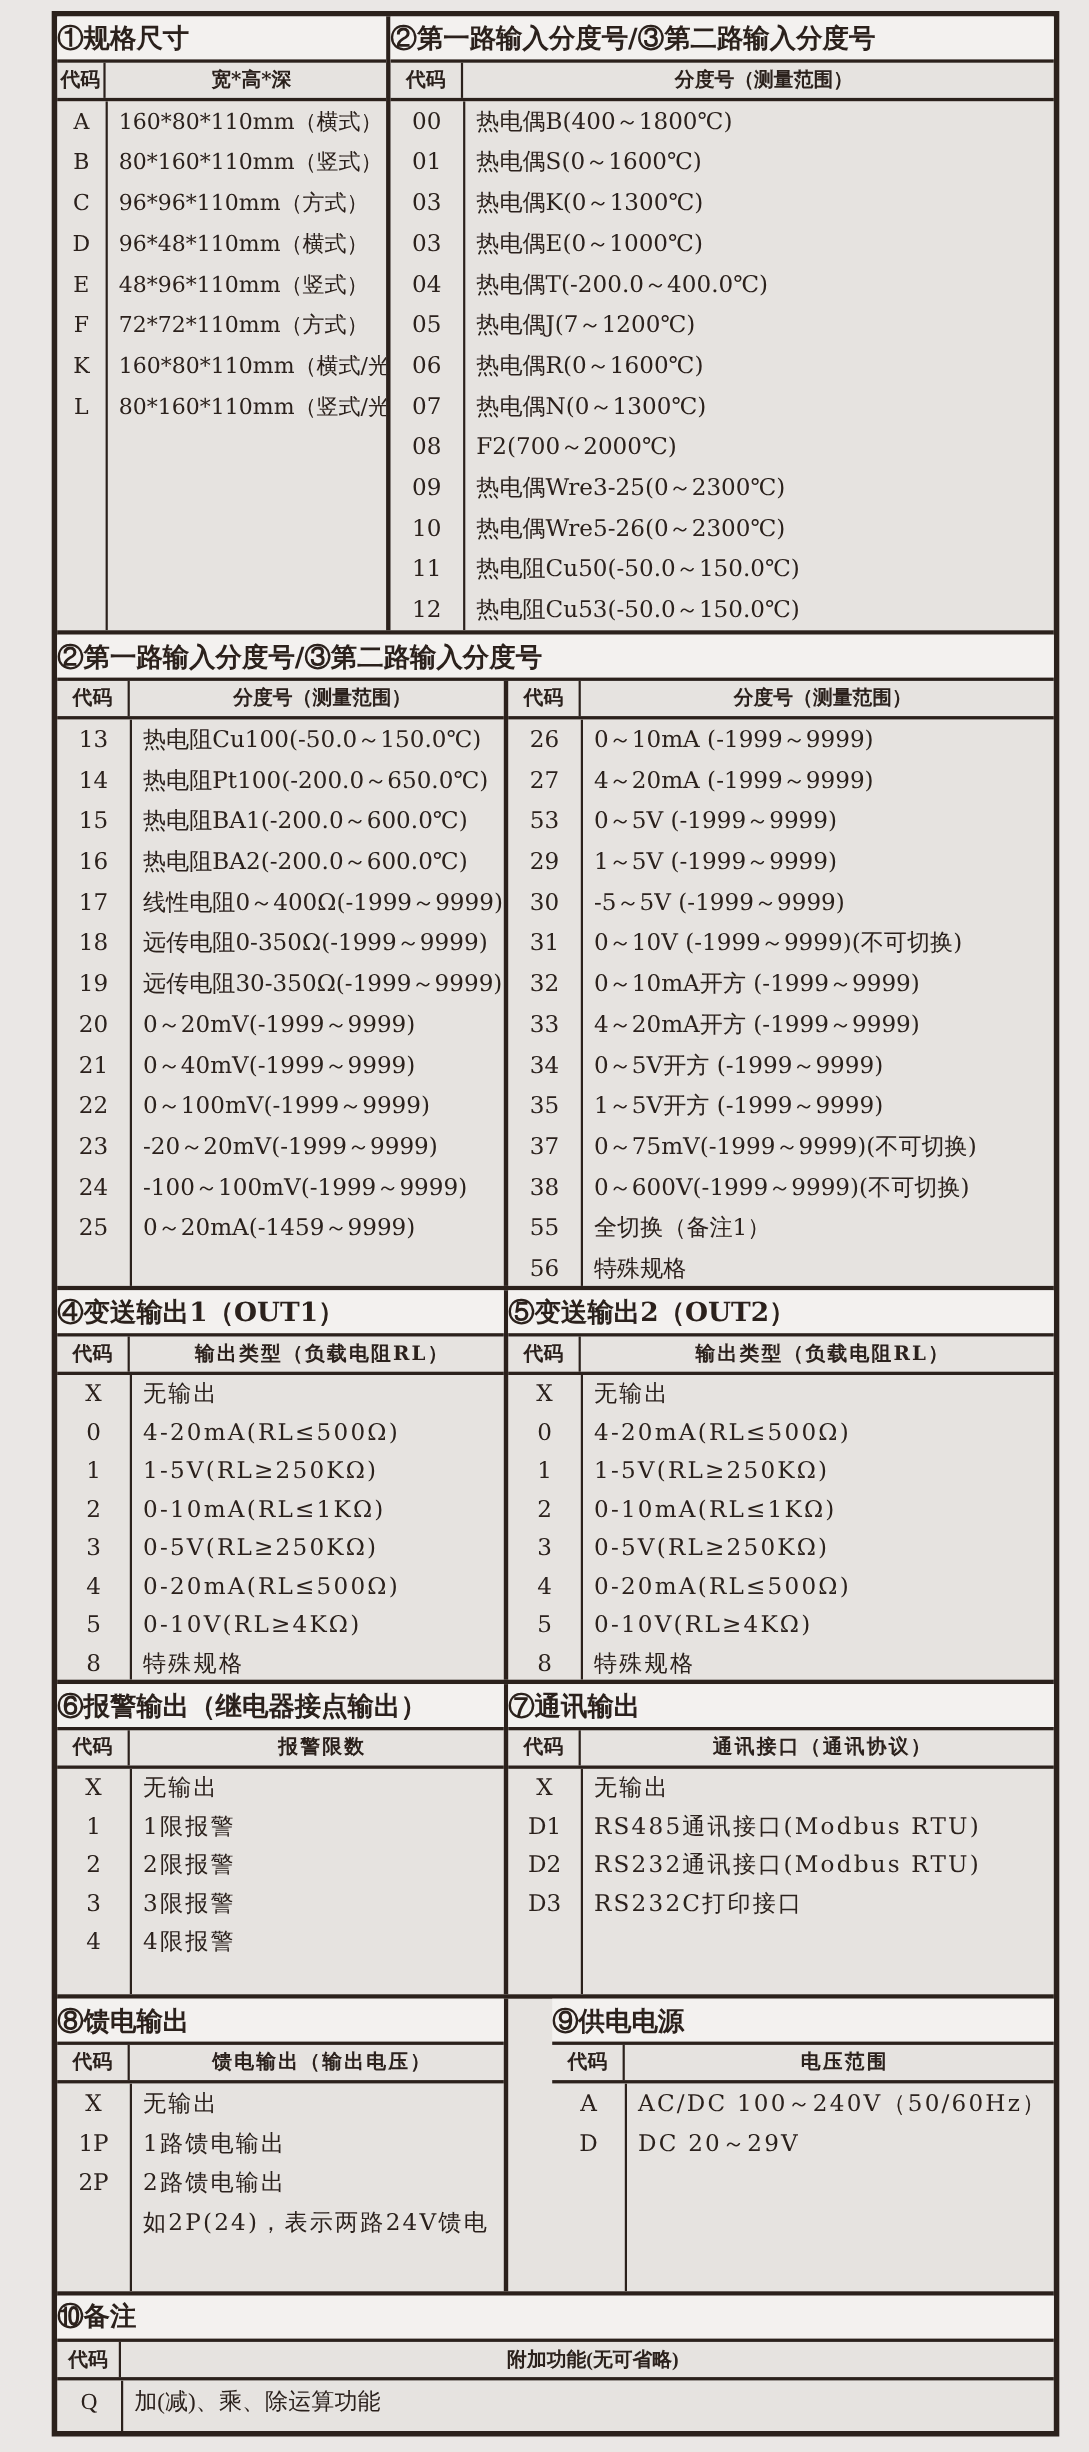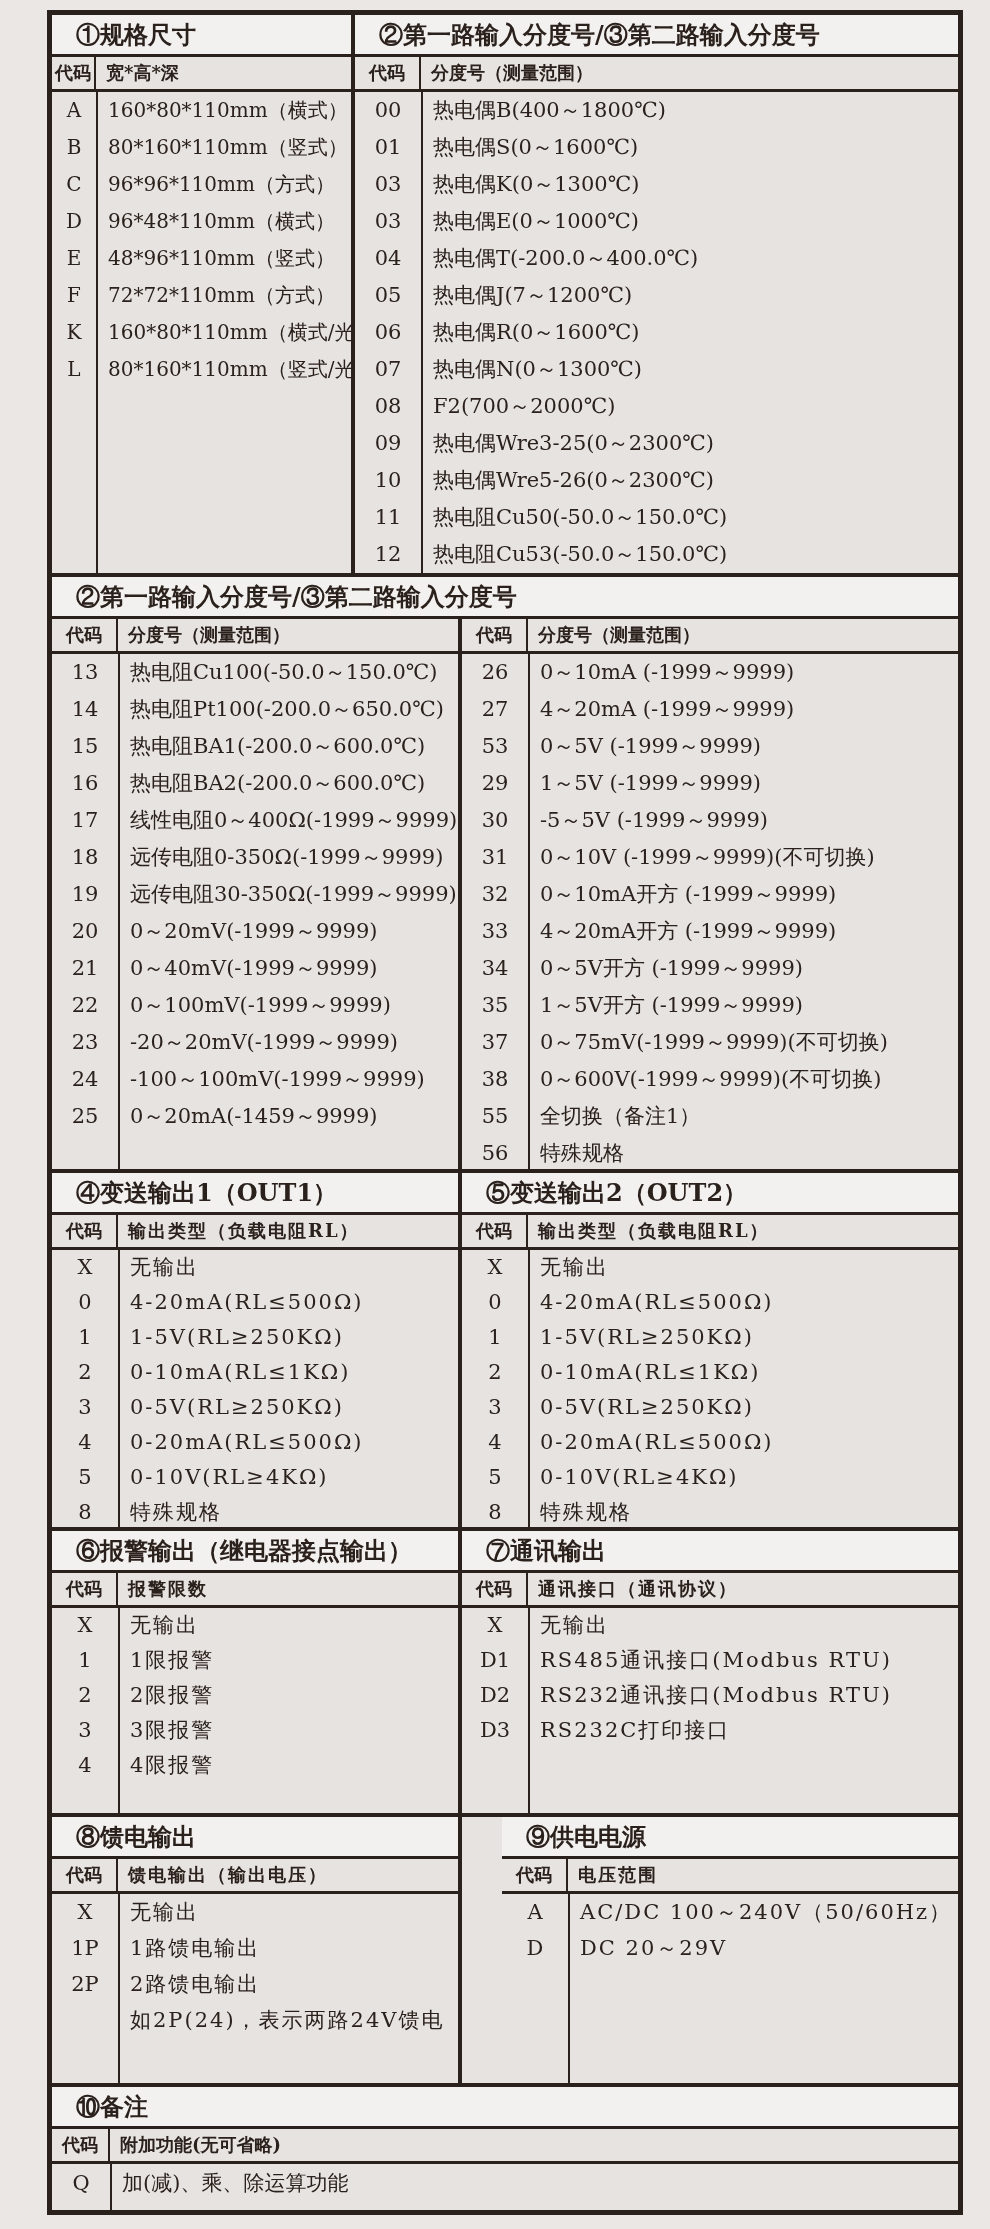--- a/index.html
+++ b/index.html
@@ -14,46 +14,46 @@
   .codetable{
     position:absolute;left:47px;top:10px;
     width:916px;height:2205px;
     box-sizing:border-box;
     border:5px solid #2b211c;
     background:#e6e3e0;
     display:flex;flex-direction:column;
   }
   .band{display:flex;border-bottom:4px solid #2b211c;box-sizing:border-box;flex:none;}
   .band.vert{flex-direction:column;}
-  .band.last{border-bottom:none;flex:1;}
+  .band.last{border-bottom:none;flex:1;font-family:Liberation Serif, serif;}
   .split{display:flex;flex:1;min-height:0;}
   .pane{display:flex;flex-direction:column;box-sizing:border-box;min-width:0;
         --codew:66px;--rowh:37px;--fs:21px;}
   .pane.lft{border-right:4px solid #2b211c;}
   .pane.grow{flex:1;}
 
   .sec-header{
     background:#f3f1ef;
     border-bottom:3px solid #2b211c;
     font-weight:bold;font-size:24px;line-height:30px;
-    padding:5px 8px 4px 24px;
+    padding:5px 8px 4px 0;
     white-space:nowrap;overflow:hidden;
     flex:none;
   }
   .subheader{
     display:flex;flex:none;
     border-bottom:3px solid #2b211c;
     font-weight:bold;font-size:18px;line-height:32px;height:32px;
     white-space:nowrap;
   }
   .subheader .code-cell{
     width:var(--codew);flex:none;text-align:center;
     border-right:2px solid #2b211c;box-sizing:border-box;
   }
-  .subheader .desc-cell{flex:1;padding-left:10px;overflow:hidden;}
+  .subheader .desc-cell{flex:1;padding-left:10px;overflow:hidden;text-align:center;}
 
   .grid{flex:1;position:relative;overflow:hidden;}
   .grid::before{
     content:'';position:absolute;top:0;bottom:0;left:var(--codew);
     width:2px;background:#2b211c;
   }
   .row{display:flex;height:var(--rowh);line-height:var(--rowh);font-size:var(--fs);white-space:nowrap;}
   .row .code-cell{width:var(--codew);flex:none;text-align:center;box-sizing:border-box;}
   .row .desc-cell{flex:1;padding-left:12px;overflow:hidden;}
 

